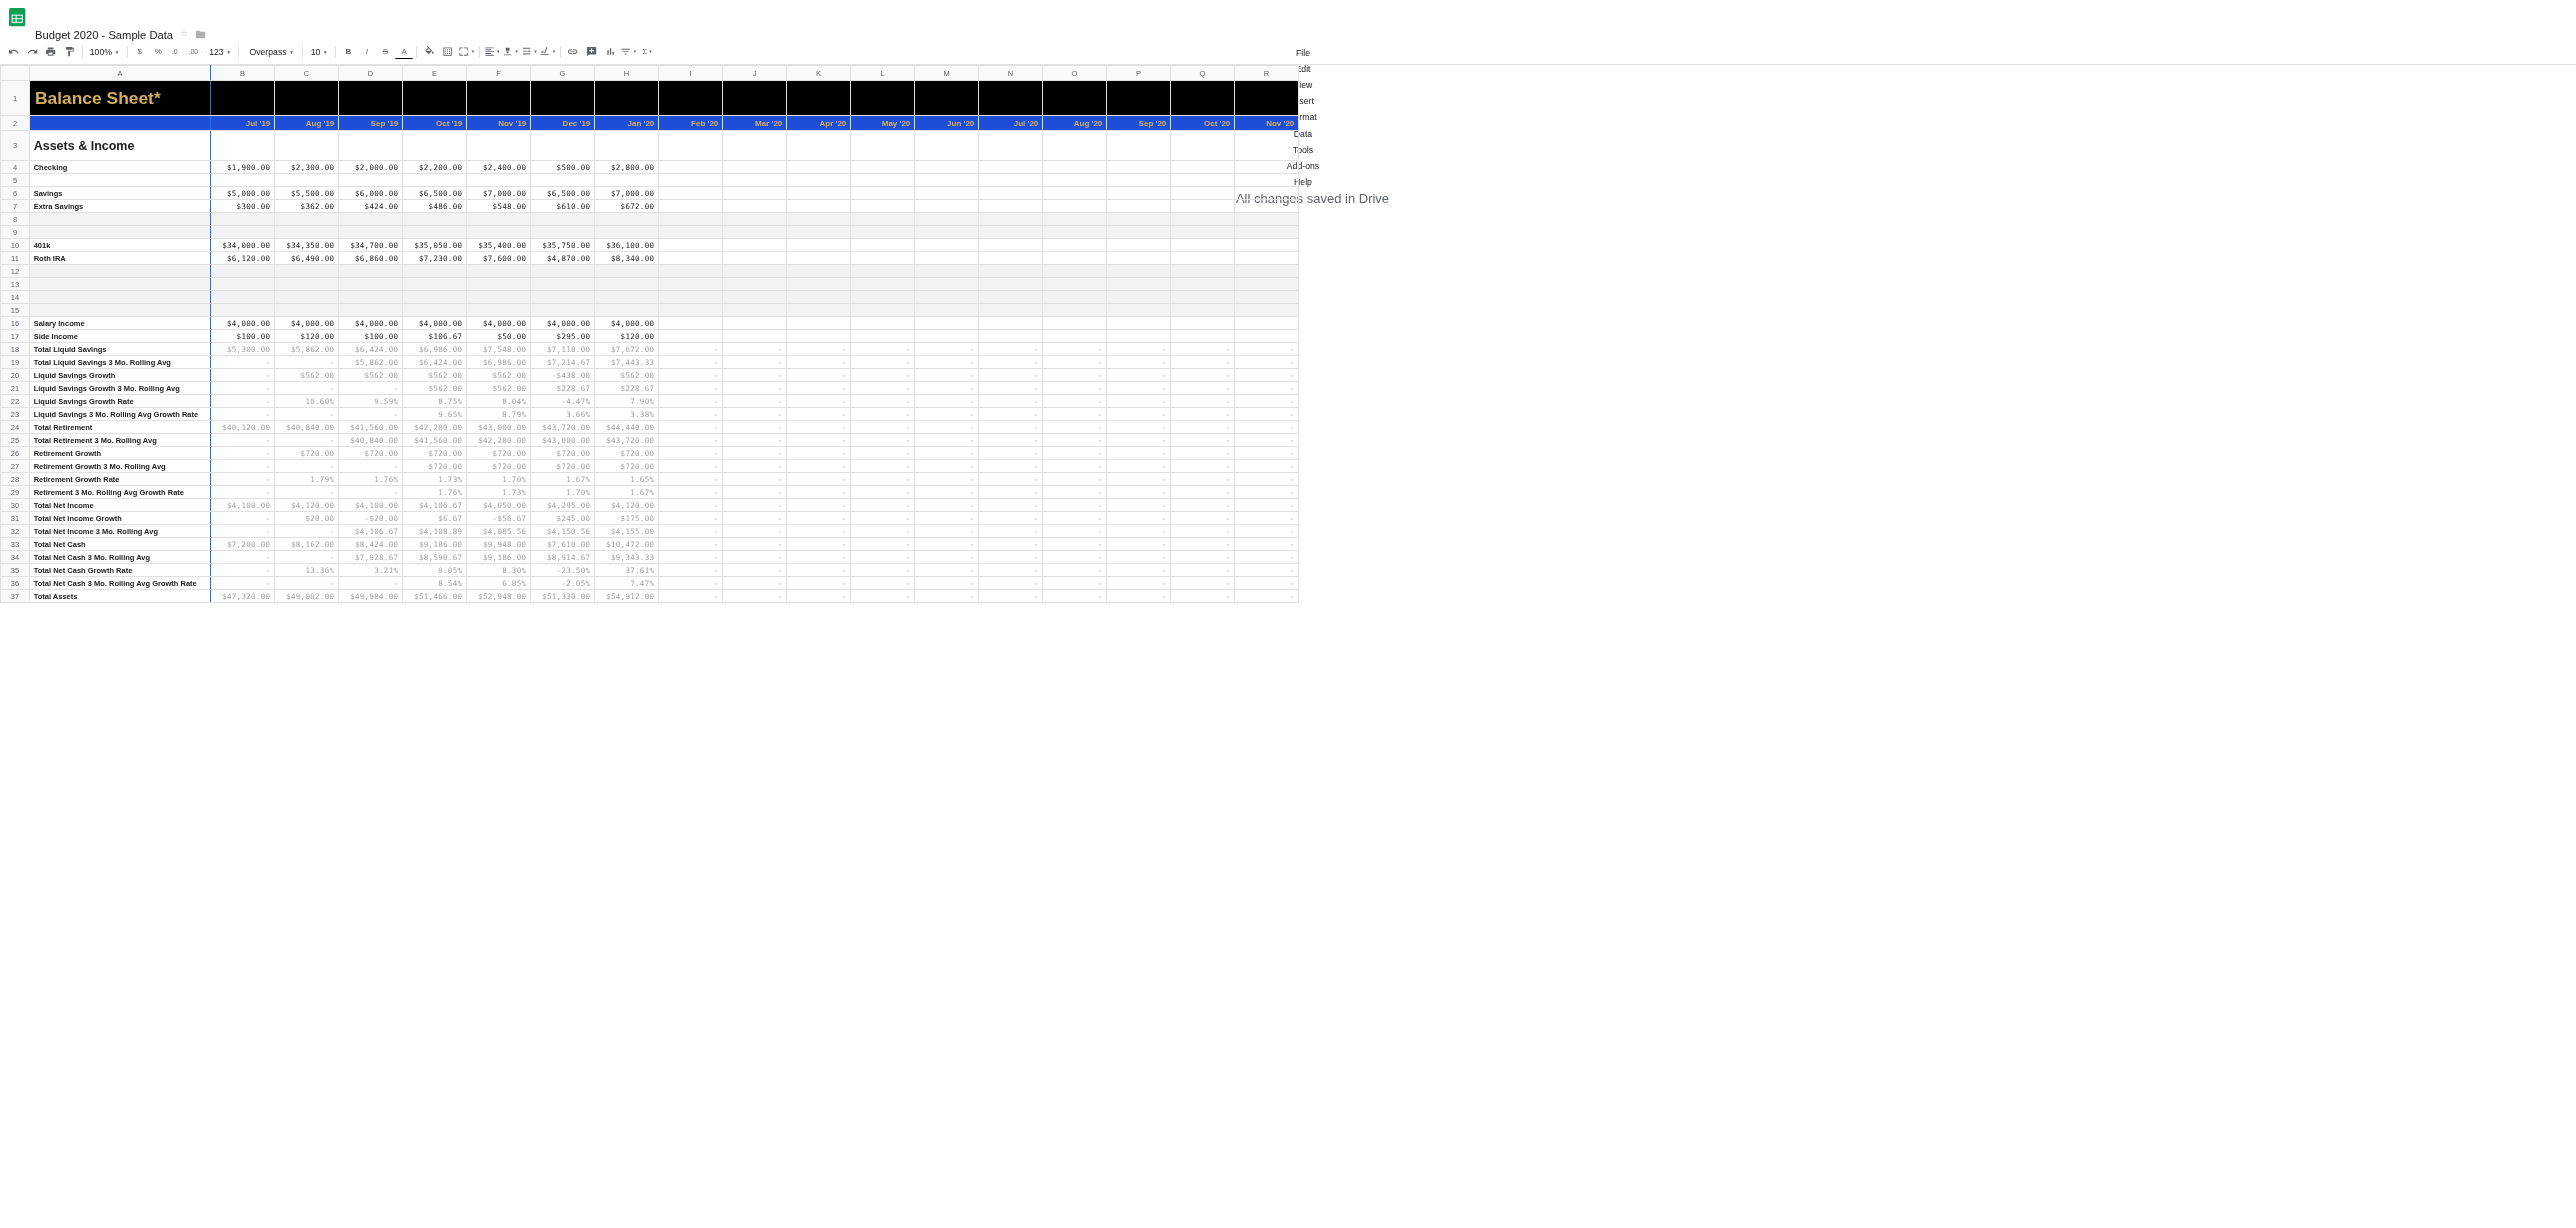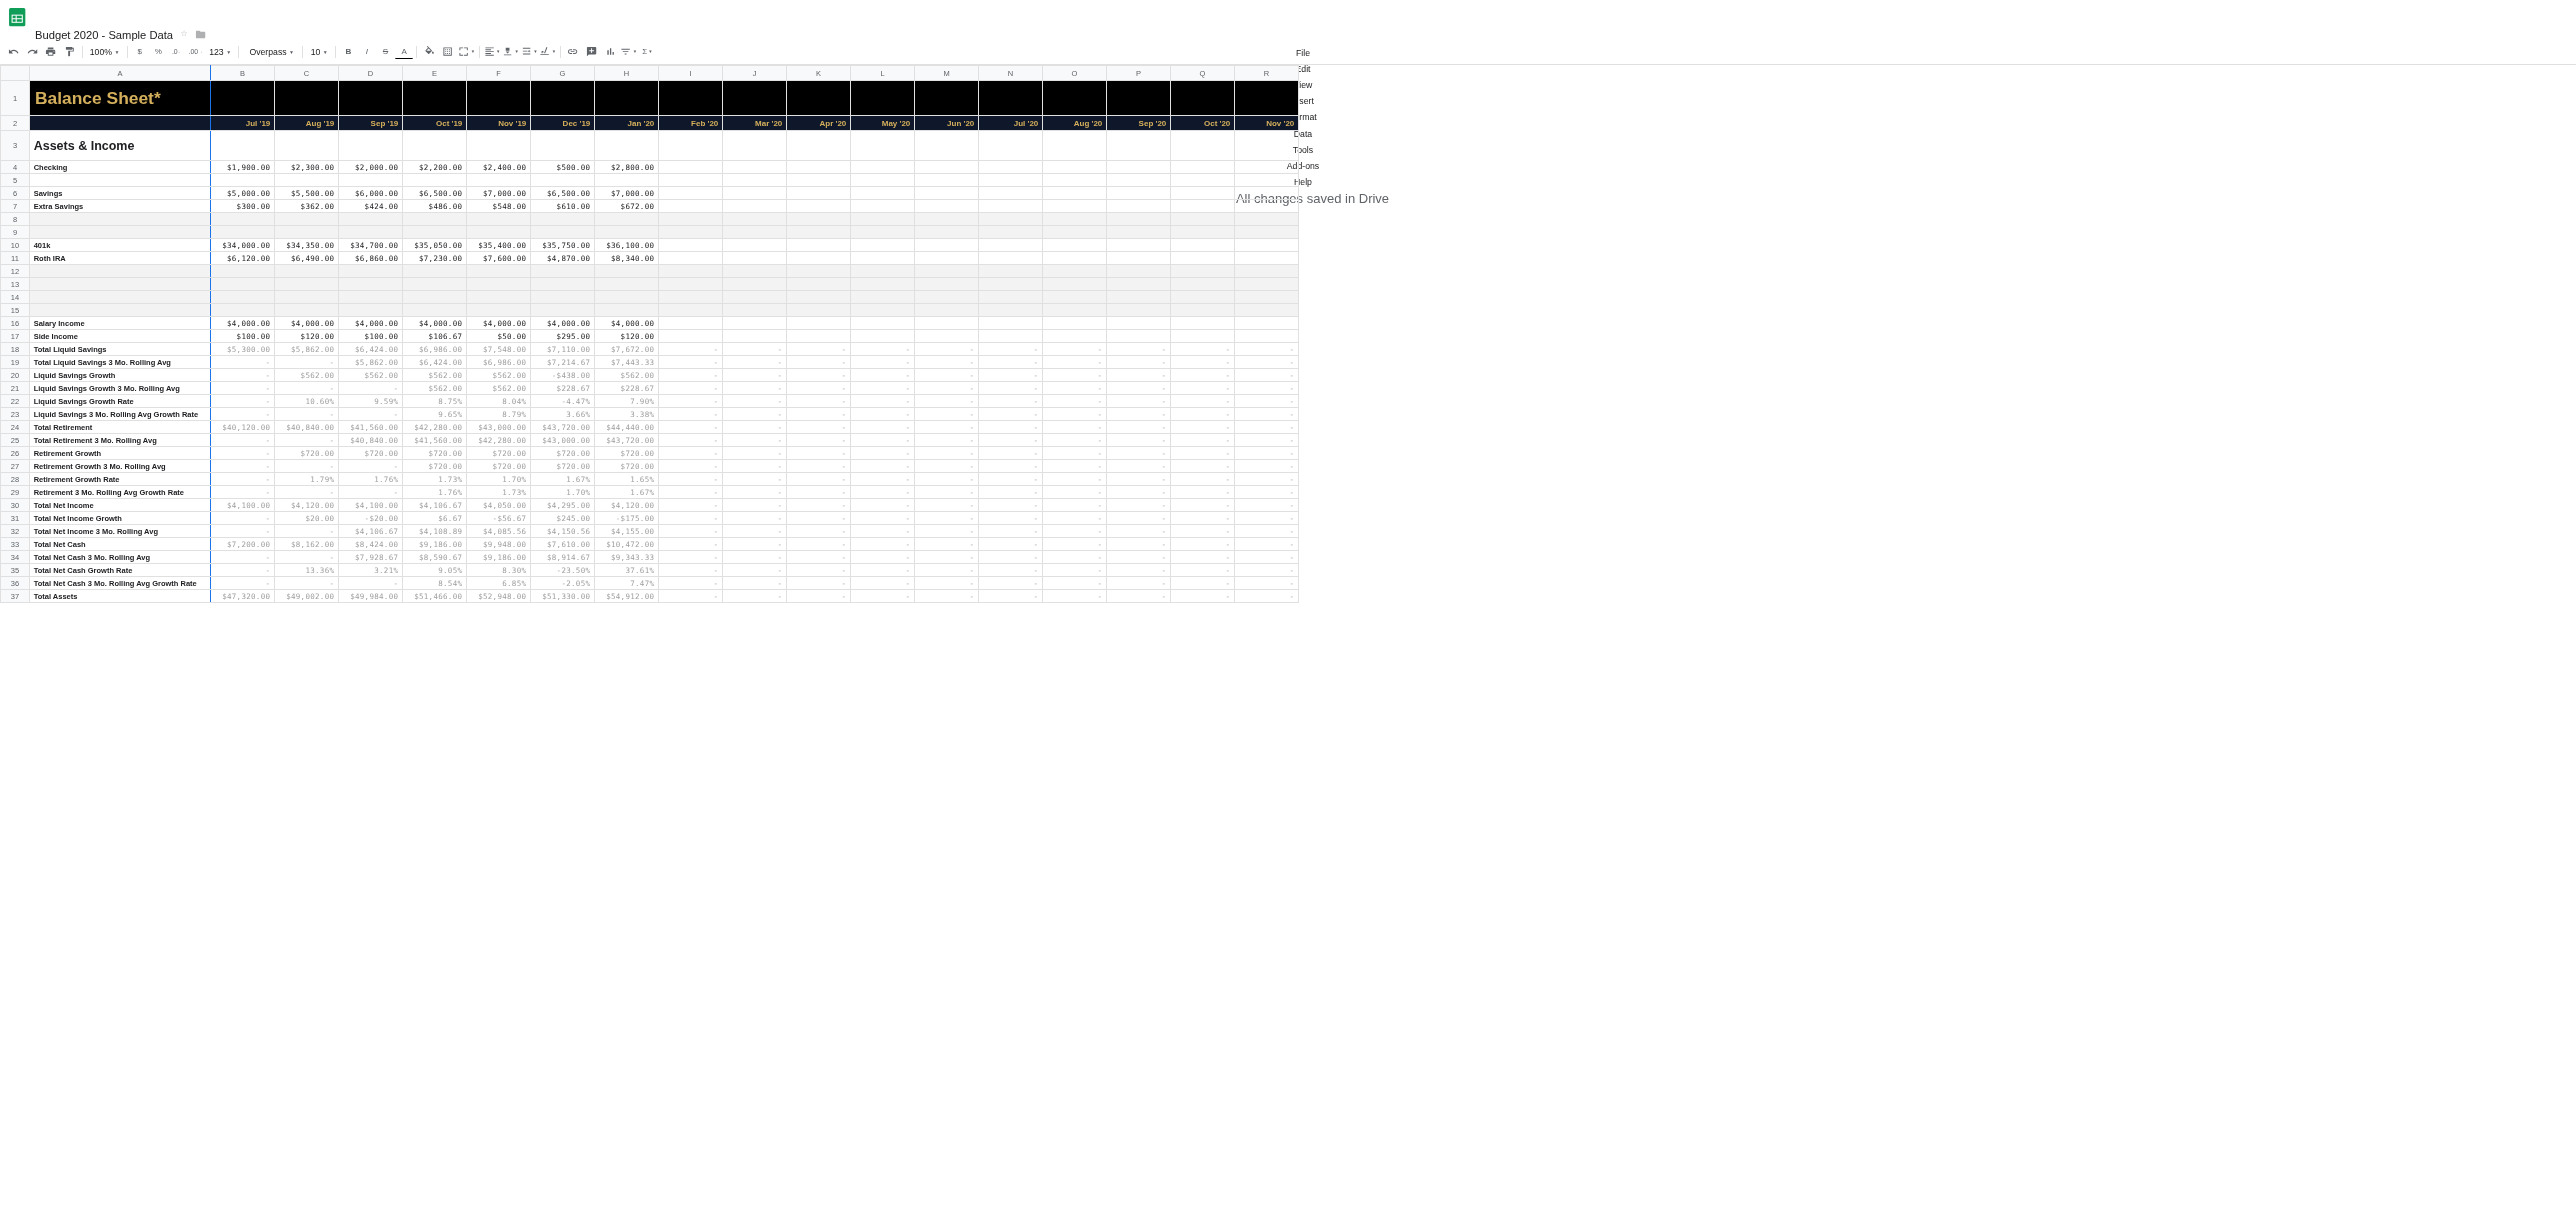--- a/index.html
+++ b/index.html
@@ -38,21 +38,21 @@
 .col-data { width: 64px; }
 
 .cell { padding: 1.2px 3.7px; white-space: nowrap; overflow: hidden; }
 .cell-right { text-align: right; font-family: 'Consolas', monospace; letter-spacing: 0.3px; }
 .cell-left { text-align: left; }
 .cell-bold { font-weight: bold; }
 .cell-gray { color: #9e9e9e; }
 
 .row-title td { background: #000000; height: 35px; }
 .row-title .title-cell { color: #d4af5c; font-size: 17.4px; font-weight: bold; padding-left: 5px; }
-.row-months td { background: #0f172a; color: #d4af5c; font-size: 8px; font-weight: bold; height: 15px; }
+.row-months td { background: #1d4ed8; color: #d4af5c; font-size: 8px; font-weight: bold; height: 15px; }
 .row-months .cell-right { padding-right: 3.7px; font-family: Arial, sans-serif; letter-spacing: 0; }
 .row-section td { height: 30px; }
 .row-section .section-cell { font-size: 12.5px; font-weight: bold; padding-left: 3.7px; }
 .row-filled td { background: #f3f3f3; }
 
 .selected-col-border { border-right: 1.2px solid #1a73e8 !important; }
 </style>
 </head>
 <body>
 

